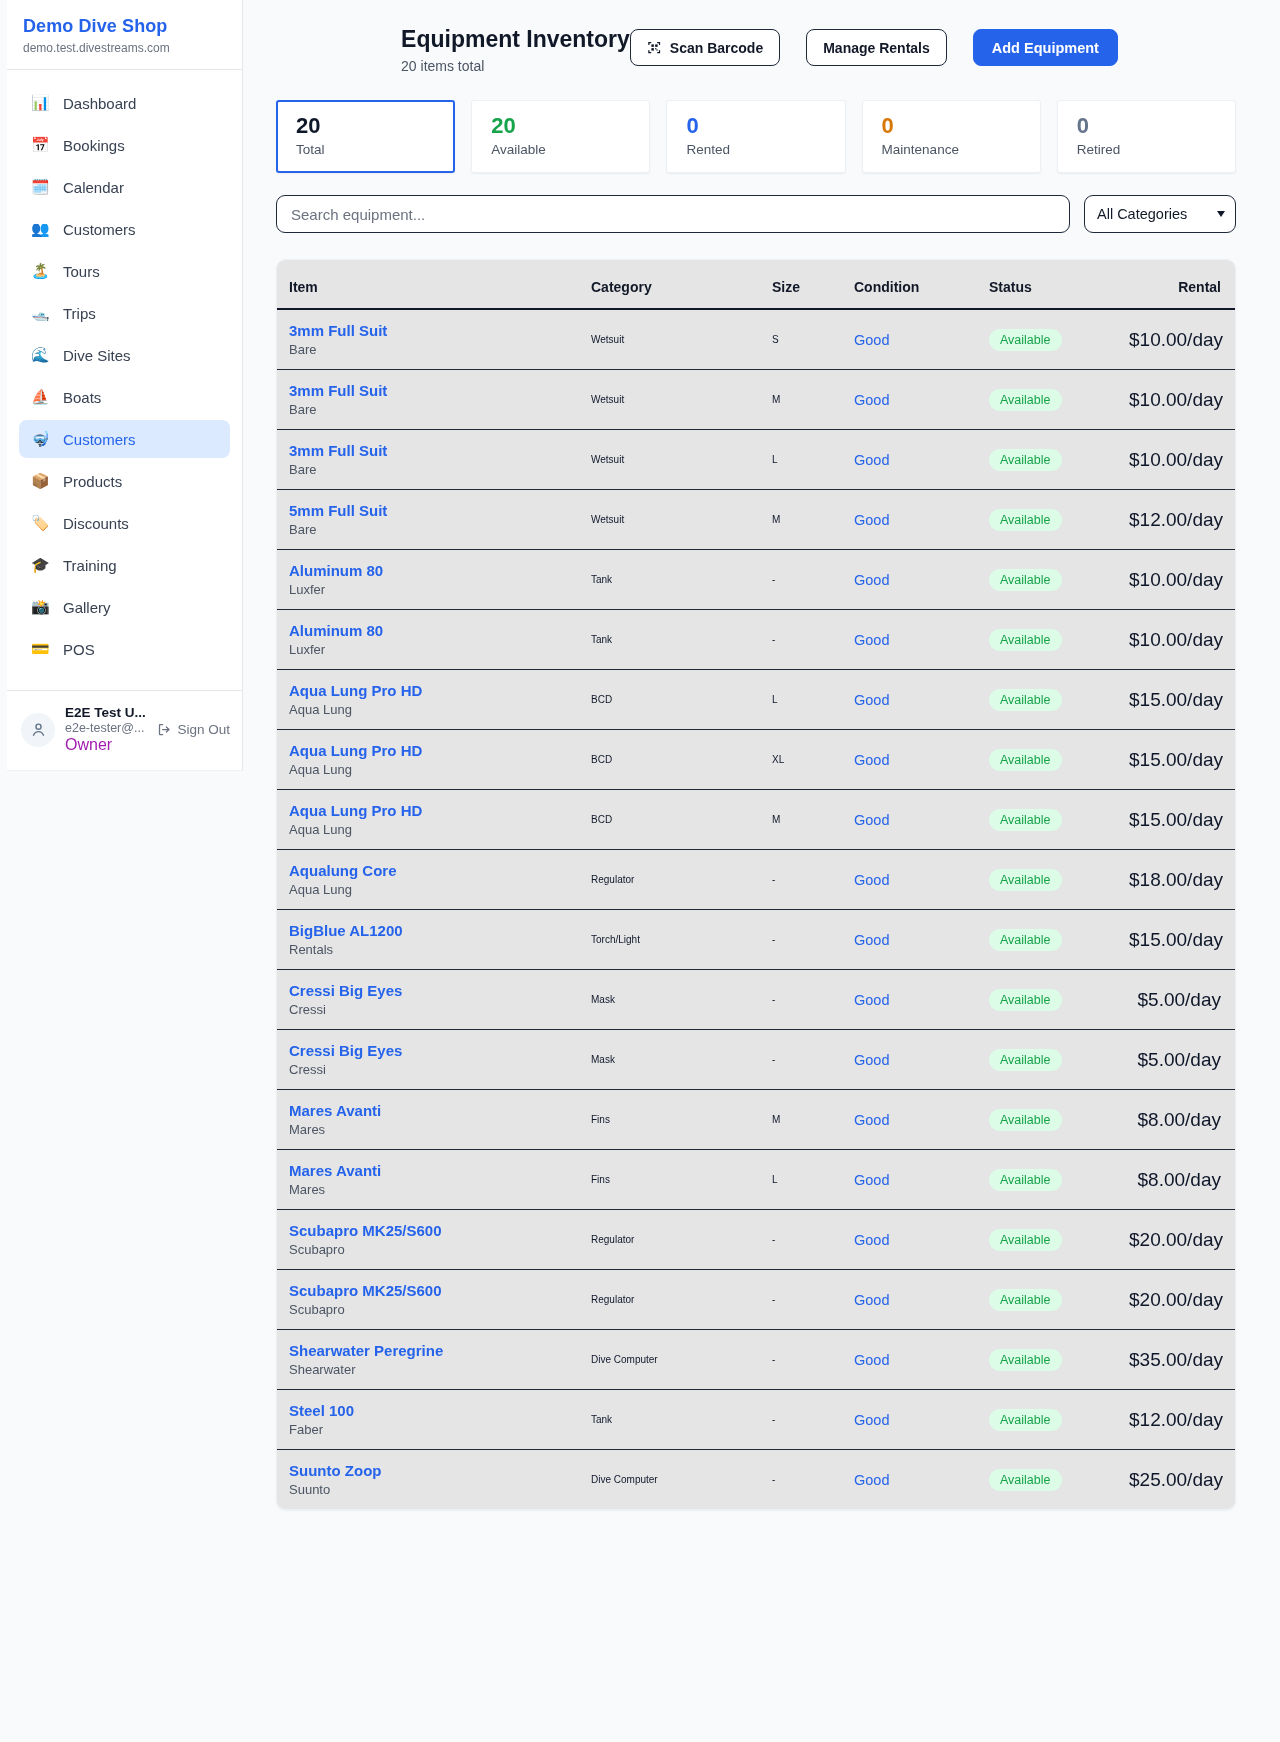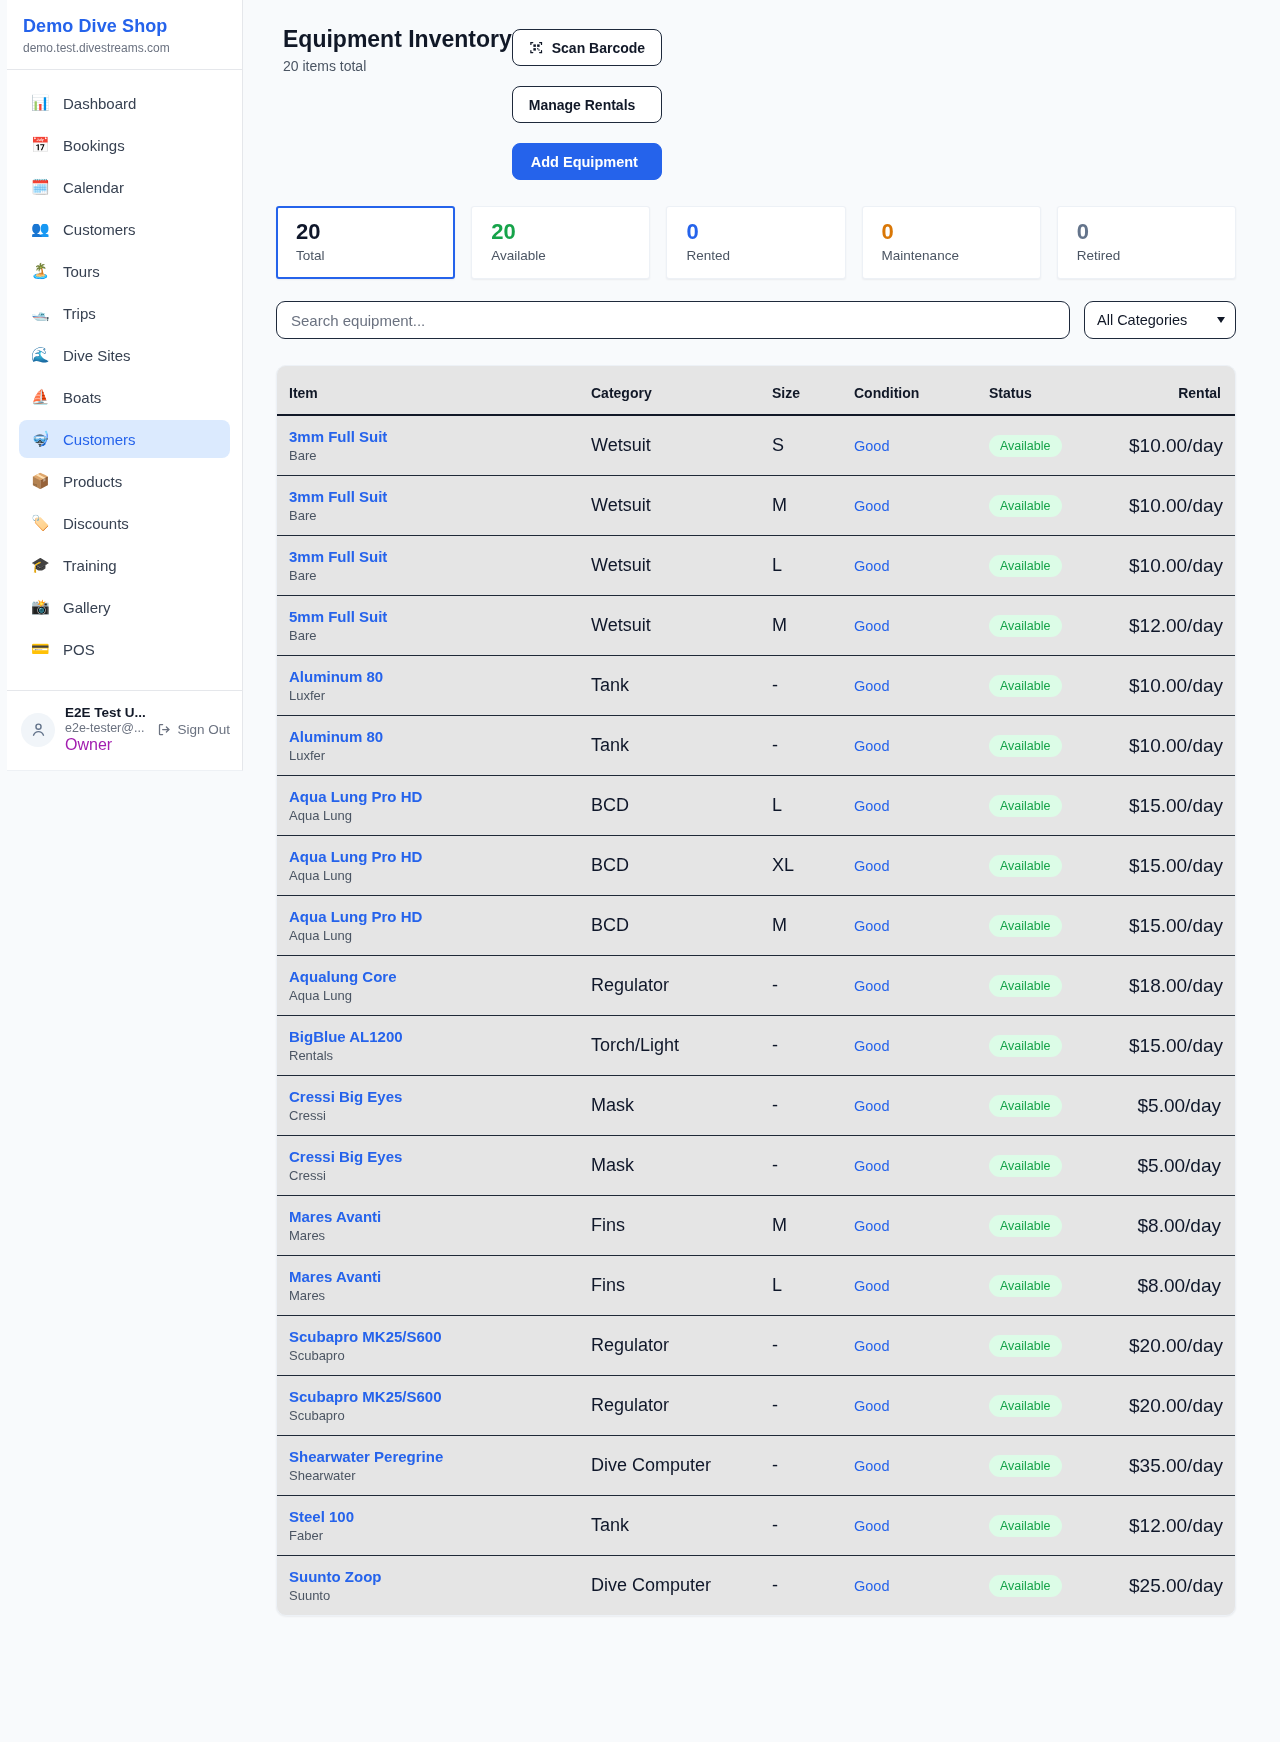--- a/index.html
+++ b/index.html
@@ -46,24 +46,24 @@
   .user-name { font-size:13.5px; font-weight:700; color:#111827; white-space:nowrap; }
   .user-email { font-size:12.5px; color:#6b7280; margin-top:1px; white-space:nowrap; }
   .user-role { font-size:16px; color:#a21caf; margin-top:1px; }
   .signout {
     display:flex; align-items:center; gap:5px;
     font-size:13.5px; color:#6b7280; background:none; border:none;
     cursor:pointer; white-space:nowrap; font-family:inherit;
   }
   
   .main { margin-left:236px; padding:26px 44px 180px 40px; }
-  .page-head { display:flex; align-items:flex-start; justify-content:flex-start;margin-left:7px; }
+  .page-head { display:flex; align-items:flex-start; justify-content:center;margin-left:7px; }
   .page-title { font-size:23px; font-weight:700; color:#111827; }
   .page-sub { font-size:14px; color:#4b5563; margin-top:5px; }
-  .head-actions { display:flex; gap:20px; padding-top:3px;flex-direction:column; }
+  .head-actions { display:flex; gap:26px; padding-top:3px; }
   .btn {
     font-family:inherit; font-size:14px; font-weight:600;
     border-radius:8px; cursor:pointer; height:37px;
     display:inline-flex; align-items:center; gap:8px;
     padding:0 16px;
   }
   .btn-outline { background:#fff; border:1.5px solid #1e293b; color:#111827; }
   .btn-primary { background:#2563eb; border:1.5px solid #2563eb; color:#fff; font-size:14.5px; padding:0 18px; }
   
   .stats { display:grid; grid-template-columns:repeat(5,1fr); gap:16px; margin-top:26px; }
@@ -105,21 +105,21 @@
     text-align:left; font-size:14px; font-weight:700; color:#111827;
     padding:19px 8px 13px; border-bottom:2px solid #111827;
   }
   thead th:first-child { padding-left:12px; }
   thead th.col-rental { text-align:right; padding-right:16px; }
   tbody td { padding:12px 8px; border-bottom:1px solid #1f2937; vertical-align:middle; }
   tbody tr:last-child td { border-bottom:none; }
   tbody td:first-child { padding-left:12px; }
   .item-name { color:#2563eb; font-size:15px; font-weight:600; cursor:pointer; }
   .item-brand { color:#4b5563; font-size:13px; margin-top:3px; }
-  .cell-plain { font-size:18px; color:#0f172a; }
+  .cell-plain { font-size:10px; color:#0f172a; }
   .cell-condition { font-size:14.5px; color:#2563eb; }
   .pill {
     display:inline-block; background:#dcfce7; color:#16a34a;
     font-size:12.5px; padding:4px 11px; border-radius:999px;
   }
   .cell-rental { text-align:right; font-size:19px; color:#0f172a; padding-right:16px !important; }
 </style>
 </head>
 <body>
 

